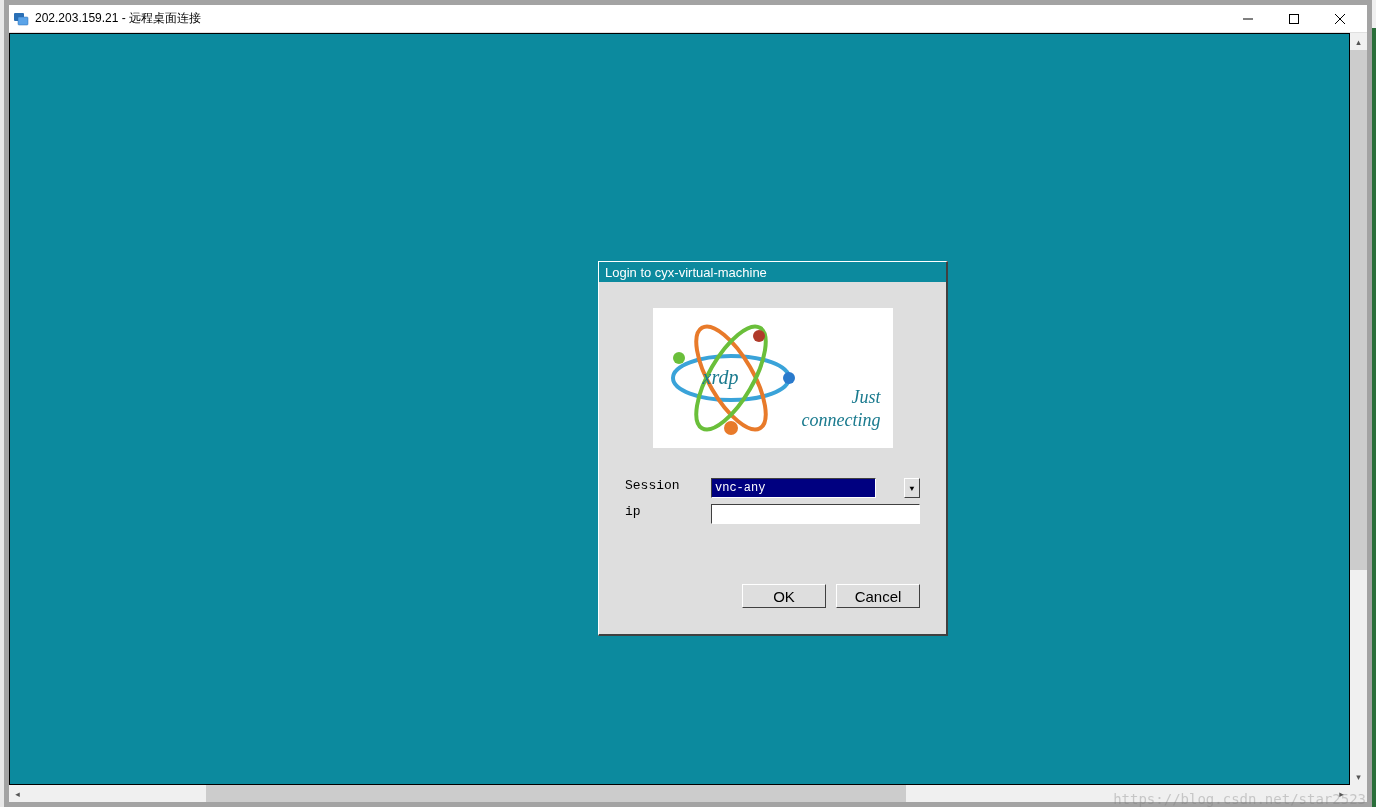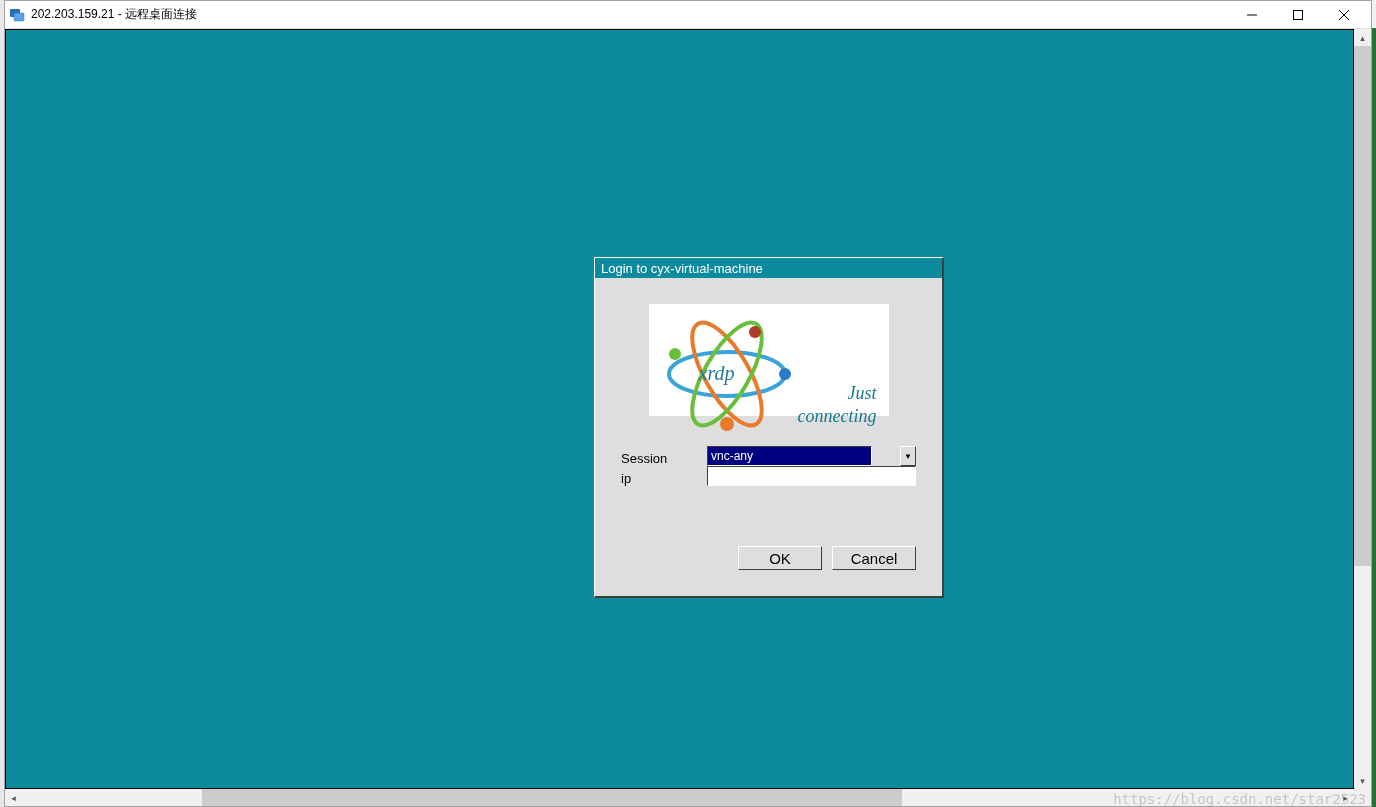--- a/index.html
+++ b/index.html
@@ -12,21 +12,21 @@
       overflow: hidden;
       position: relative;
     }
     .outer-window {
       position: absolute;
       left: 4px;
       top: 0;
       width: 1368px;
       height: 807px;
       background: #0f172a;
-      border: 1px solid #a3a3a3;
+      border: 5px solid #a3a3a3;
     }
     .title-bar {
       height: 28px;
       background: #fff;
       display: flex;
       align-items: center;
       padding: 0 4px;
       border-bottom: 1px solid #e0e0e0;
     }
     .title-bar .app-icon {
@@ -131,21 +131,21 @@
       font-size: 13px;
       height: 20px;
       display: flex;
       align-items: center;
     }
     .dialog-body {
       padding: 26px;
     }
     .logo-area {
       width: 240px;
-      height: 112px;
+      height: 140px;
       margin: 0 auto 30px auto;
       background: #fff;
       position: relative;
       display: flex;
       align-items: center;
       justify-content: center;
     }
     .logo-svg-wrap {
       position: absolute;
       left: 8px;
@@ -169,21 +169,23 @@
       position: absolute;
       left: 50px;
       top: 58px;
       font-family: Georgia, serif;
       font-style: italic;
       font-size: 20px;
       color: #1a7a8e;
     }
     .form-row {
       display: flex;
-      align-items: flex-end;
+      align-items: flex-start;
+      margin-bottom: 6px;
+      font-family: Liberation Mono, monospace;
     }
     .form-label {
       width: 86px;
       font-size: 13px;
       color: #000;
     }
     .form-input, .form-select {
       flex: 1;
       height: 20px;
       border-top: 1px solid #404040;

